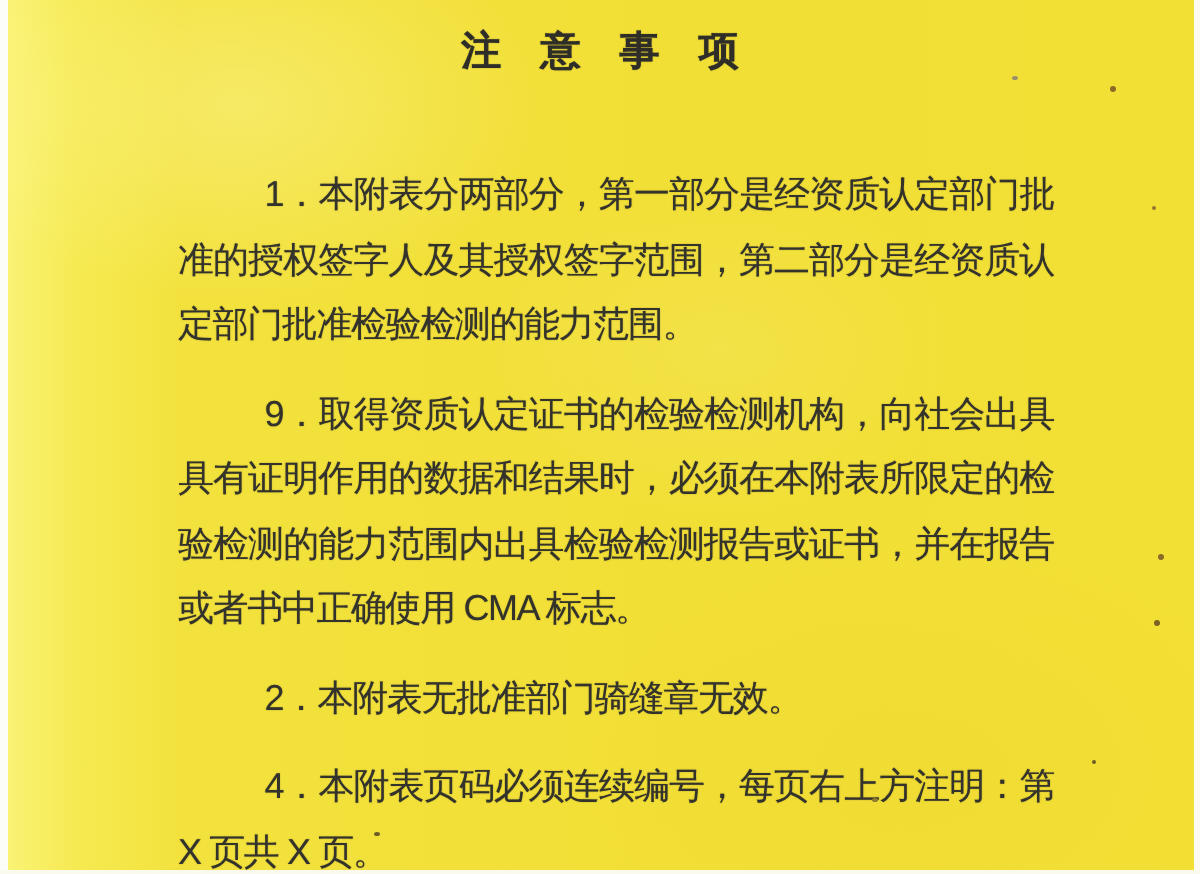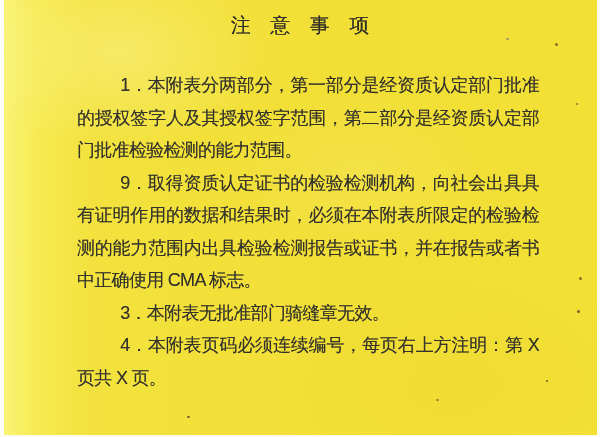--- a/index.html
+++ b/index.html
@@ -20,53 +20,53 @@
       linear-gradient(90deg, #faf478 0px, #f6ea52 38px, #f3e23d 90px, #f2df36 55%, #f3e035 100%);
   }
   
   .edge{position:absolute;background:#fcfcf8;}
   .edge-left{left:0;top:0;width:4px;height:437px;}
   .edge-right{right:0;top:0;width:3px;height:437px;background:#fbfbf2;}
   .edge-bottom{left:0;bottom:0;width:600px;height:2px;background:#fafaef;}
   .page-title{
     position:absolute;left:0;top:12px;width:600px;
     margin:0;text-align:center;
-    font-size:20px;font-weight:normal;
+    font-size:20px;font-weight:bold;
     letter-spacing:7px;padding-left:7px;box-sizing:border-box;
     color:#2e2d27;
     text-shadow:0 0 0.6px rgba(46,45,39,0.6);
   }
   .content{
     position:absolute;left:77px;top:69px;width:462px;
     font-size:18px;line-height:32.5px;
     letter-spacing:-0.7px;
     color:#34332b;
     text-shadow:0 0 0.6px rgba(52,51,43,0.55);
     text-align:justify;
   }
-  .content p{margin:0;text-indent:2.4em;}
+  .content p{margin:12px;text-indent:2.4em;}
   
   .sp{position:absolute;border-radius:50%;display:block;}
 </style>
 </head>
 <body>
 
 <div class="stage">
   <div class="paper"></div>
 
   <div class="edge edge-left"></div>
   <div class="edge edge-right"></div>
   <div class="edge edge-bottom"></div>
 
   <h1 class="page-title">注 意 事 项</h1>
 
   <div class="content">
     <p>1．本附表分两部分，第一部分是经资质认定部门批准的授权签字人及其授权签字范围，第二部分是经资质认定部门批准检验检测的能力范围。</p>
     <p>9．取得资质认定证书的检验检测机构，向社会出具具有证明作用的数据和结果时，必须在本附表所限定的检验检测的能力范围内出具检验检测报告或证书，并在报告或者书中正确使用 CMA 标志。</p>
-    <p>3．本附表无批准部门骑缝章无效。</p>
+    <p>2．本附表无批准部门骑缝章无效。</p>
     <p>4．本附表页码必须连续编号，每页右上方注明：第 X 页共 X 页。</p>
   </div>
 
   <i class="sp" style="left:506px;top:38px;width:3px;height:2px;background:#9a9070;"></i>
   <i class="sp" style="left:555px;top:43px;width:3px;height:3px;background:#8a6c28;"></i>
   <i class="sp" style="left:576px;top:103px;width:2px;height:2px;background:#95762c;"></i>
   <i class="sp" style="left:579px;top:277px;width:3px;height:3px;background:#8a6c28;"></i>
   <i class="sp" style="left:577px;top:310px;width:3px;height:3px;background:#7d6226;"></i>
   <i class="sp" style="left:546px;top:380px;width:2px;height:2px;background:#6d5c24;"></i>
   <i class="sp" style="left:436px;top:399px;width:3px;height:2px;background:#8f7c30;"></i>

